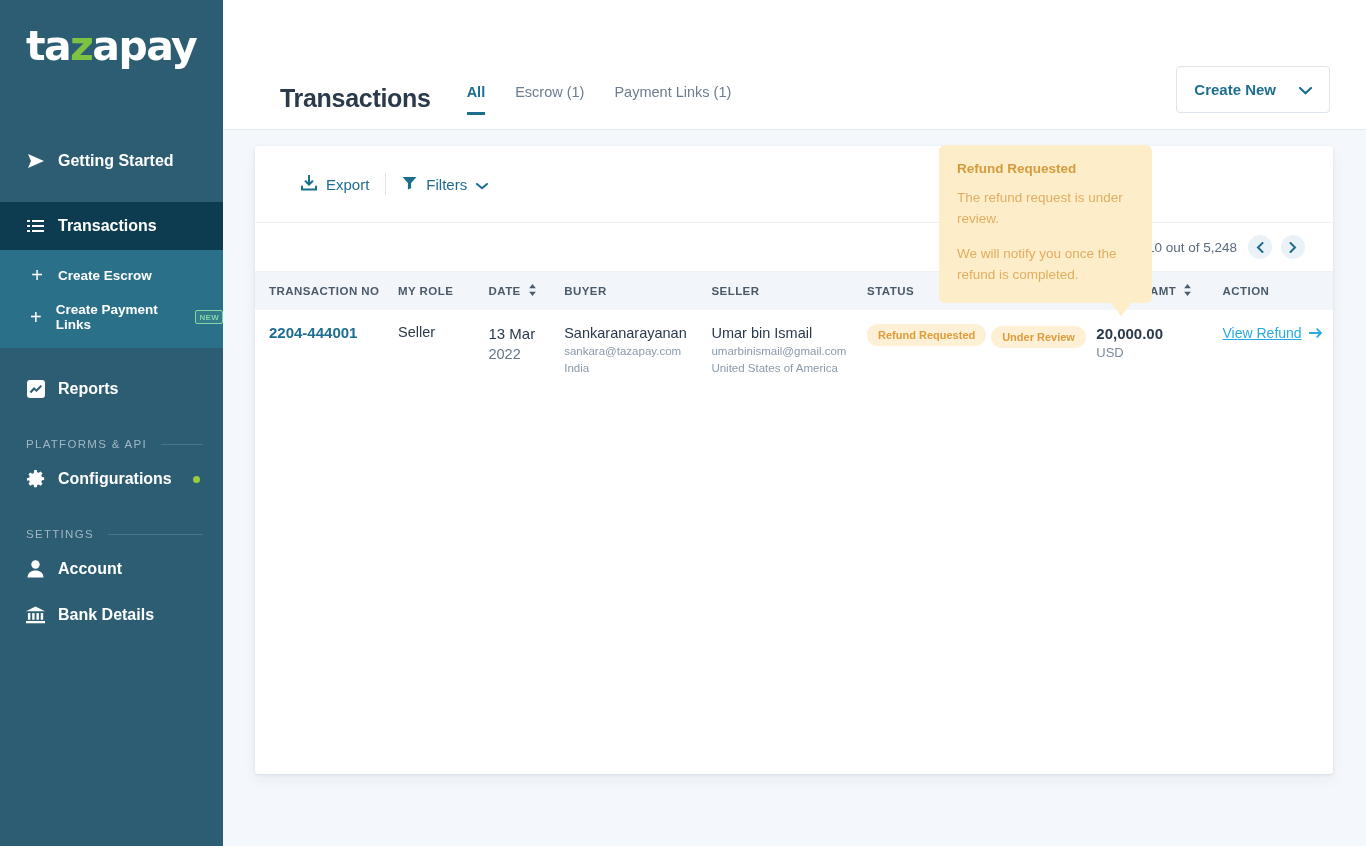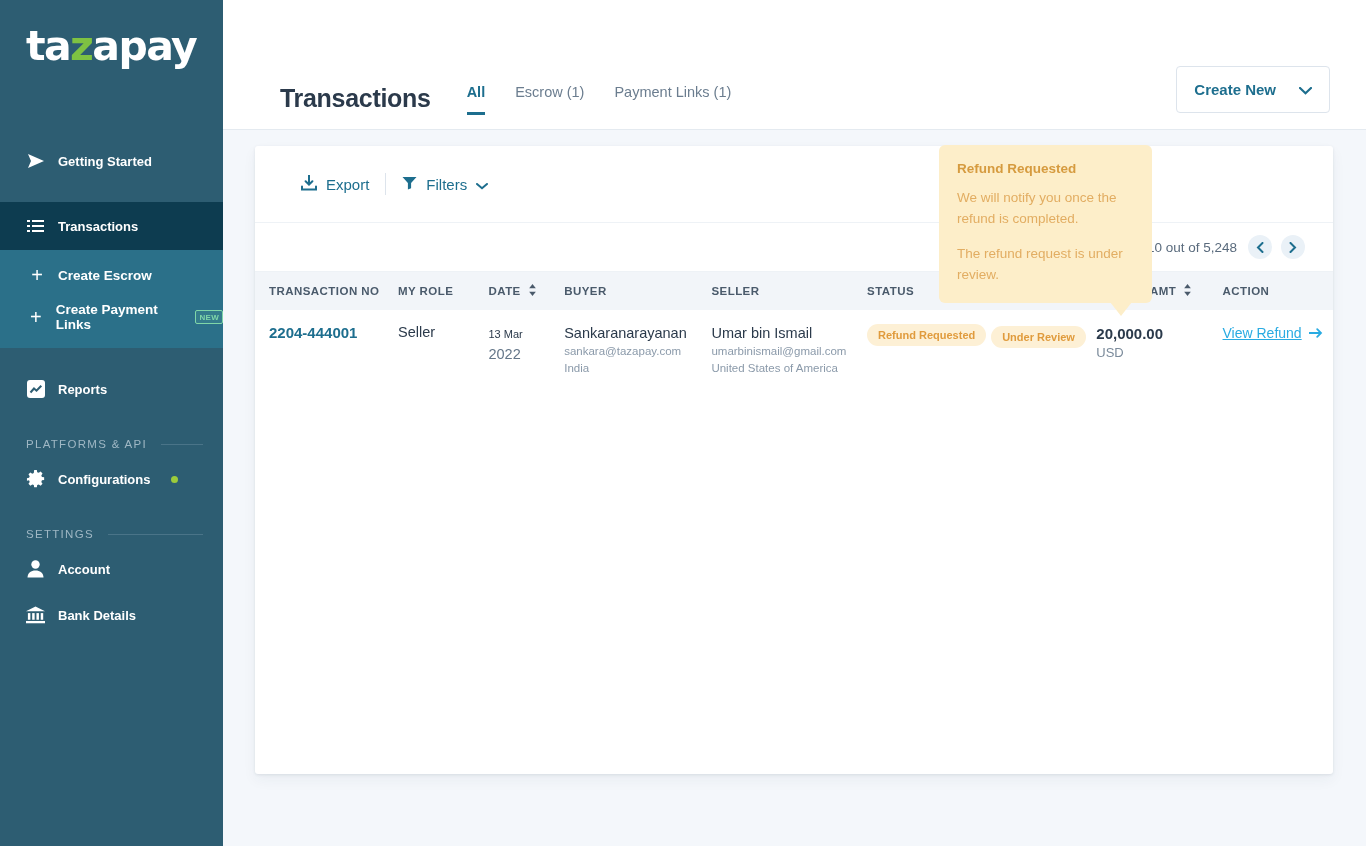--- a/index.html
+++ b/index.html
@@ -21,21 +21,21 @@
   }
   .logo-wrap { padding: 26px 0 0 26px; height: 130px; }
   .logo { font-size: 41px; font-weight: 700; letter-spacing: -1.6px; line-height: 1;
           color: #ffffff; font-family: "DejaVu Sans", sans-serif; display: inline-block; }
   .logo .z { color: #7ec242; position: relative; }
 
   .nav-item {
     display: flex; align-items: center; gap: 13px;
     padding: 0 0 0 26px;
     height: 46px;
-    font-size: 13px; font-weight: 700; color: #ffffff;
+    font-size: 16px; font-weight: 700; color: #ffffff;
     cursor: pointer;
   }
   .nav-item.getting-started { margin-top: 8px; }
   .nav-group { margin-top: 18px; }
   .nav-item.active {
     background: #0d3c50;
     height: 48px;
   }
   .submenu { background: #2b7089; padding: 4px 0 10px 0; }
   .submenu .nav-item { height: 42px; font-size: 13.5px; font-weight: 700; padding-left: 30px; gap: 14px; }
@@ -136,21 +136,21 @@
   .c2 { width: 86px; }
   .c3 { width: 72px; }
   .c4 { width: 140px; }
   .c5 { width: 148px; }
   .c6 { width: 118px; }
   .c7 { width: 100px; }
   .c8 { width: 120px; }
   .c9 { width: 105px; }
   .cell-pad { padding-top: 14px; }
   .txn-no { color: #1d6e8e; font-weight: 700; font-size: 15px; }
-  .date-main { font-size: 11px; color: #2b3a4b; line-height: 20px; }
+  .date-main { font-size: 15px; color: #2b3a4b; line-height: 20px; }
   .date-sub { font-size: 14.5px; color: #647689; line-height: 20px; }
   .party-name { font-size: 14.5px; color: #2b3a4b; line-height: 19px; white-space: nowrap; }
   .party-sub { font-size: 11.5px; color: #8b9aaa; line-height: 17px; white-space: nowrap; }
   .pill {
     display: inline-block; background: #fdf0d5; color: #e09b3d;
     font-size: 11px; font-weight: 700; border-radius: 11px;
     padding: 5px 11px; white-space: nowrap;
   }
   .amt { font-size: 15px; font-weight: 700; color: #2b3a4b; line-height: 20px; }
   .amt-cur { font-size: 13px; color: #7b8b9b; line-height: 18px; }
@@ -464,18 +464,18 @@
                 </div>
               </td>
             </tr>
           </tbody>
         </table>
       </div>
     </div>
 
     <div class="tooltip">
       <div class="tt-title">Refund Requested</div>
+      <div class="tt-p">The refund request is under review.</div>
       <div class="tt-p">We will notify you once the refund is completed.</div>
-      <div class="tt-p">The refund request is under review.</div>
     </div>
 
   </section>
 </div>
 
 </body></html>

